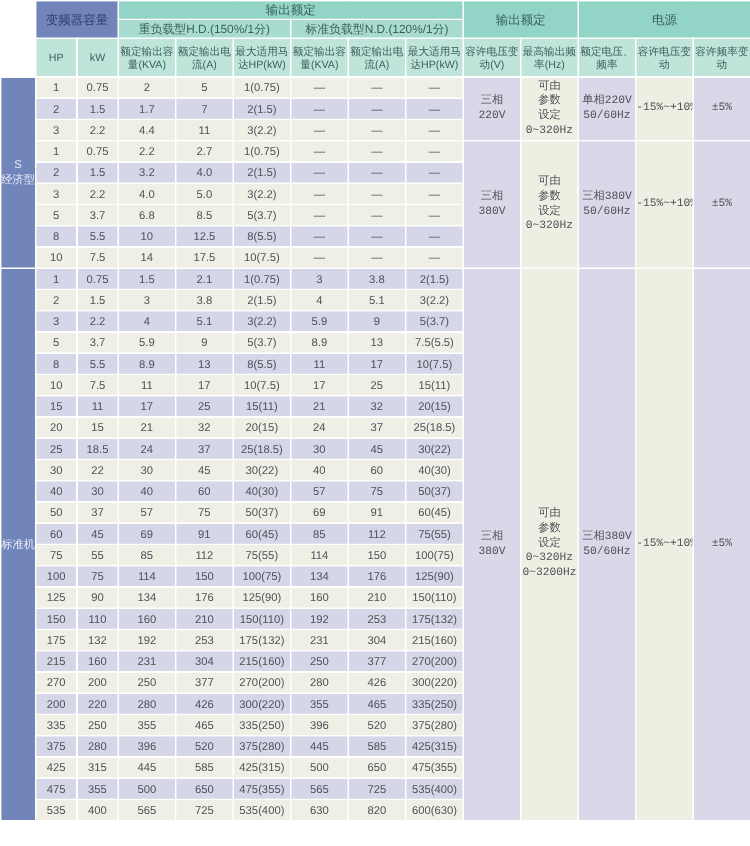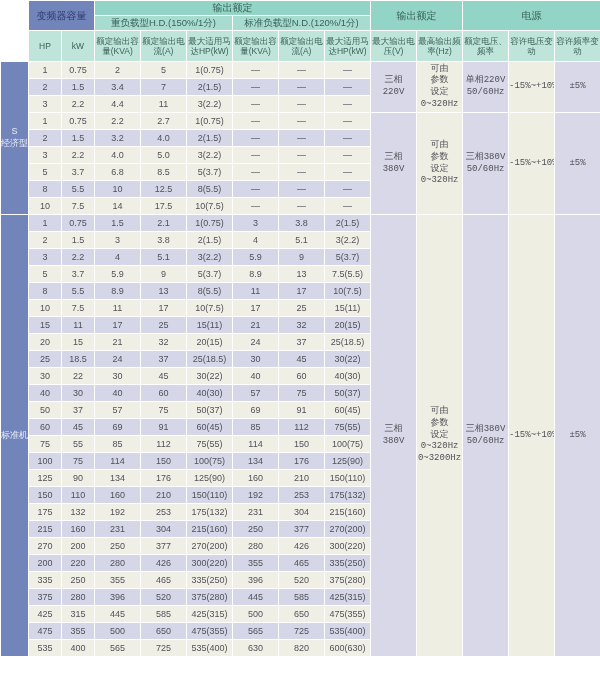--- a/index.html
+++ b/index.html
@@ -82,21 +82,21 @@
     </tr>
     <tr class="h3">
       <th class="t3">HP</th>
       <th class="t3">kW</th>
       <th class="t3">额定输出容量(KVA)</th>
       <th class="t3">额定输出电流(A)</th>
       <th class="t3">最大适用马达HP(kW)</th>
       <th class="t3">额定输出容量(KVA)</th>
       <th class="t3">额定输出电流(A)</th>
       <th class="t3">最大适用马达HP(kW)</th>
-      <th class="t3">最大输出电压(V)</th>
+      <th class="t3">容许电压变动(V)</th>
       <th class="t3">最高输出频率(Hz)</th>
       <th class="t3">额定电压、频率</th>
       <th class="t3">容许电压变动</th>
       <th class="t3">容许频率变动</th>
     </tr>
   </thead>
   <tbody id="tbody">
       <tr>
         <td class="section-label" rowspan="9">
           <div>S</div>
@@ -117,21 +117,21 @@
 设定
 0~320Hz</td>
         <td class="out-cell oc-lav" rowspan="3">单相220V
 50/60Hz</td>
         <td class="out-cell oc-cream" rowspan="3">-15%~+10%</td>
         <td class="out-cell oc-lav" rowspan="3">±5%</td>
       </tr>
       <tr>
         <td class="lav">2</td>
         <td class="lav">1.5</td>
-        <td class="lav">3.4</td>
+        <td class="lav">1.7</td>
         <td class="lav">7</td>
         <td class="lav">2(1.5)</td>
         <td class="lav">—</td>
         <td class="lav">—</td>
         <td class="lav">—</td>
       </tr>
       <tr>
         <td class="cream">3</td>
         <td class="cream">2.2</td>
         <td class="cream">4.4</td>

